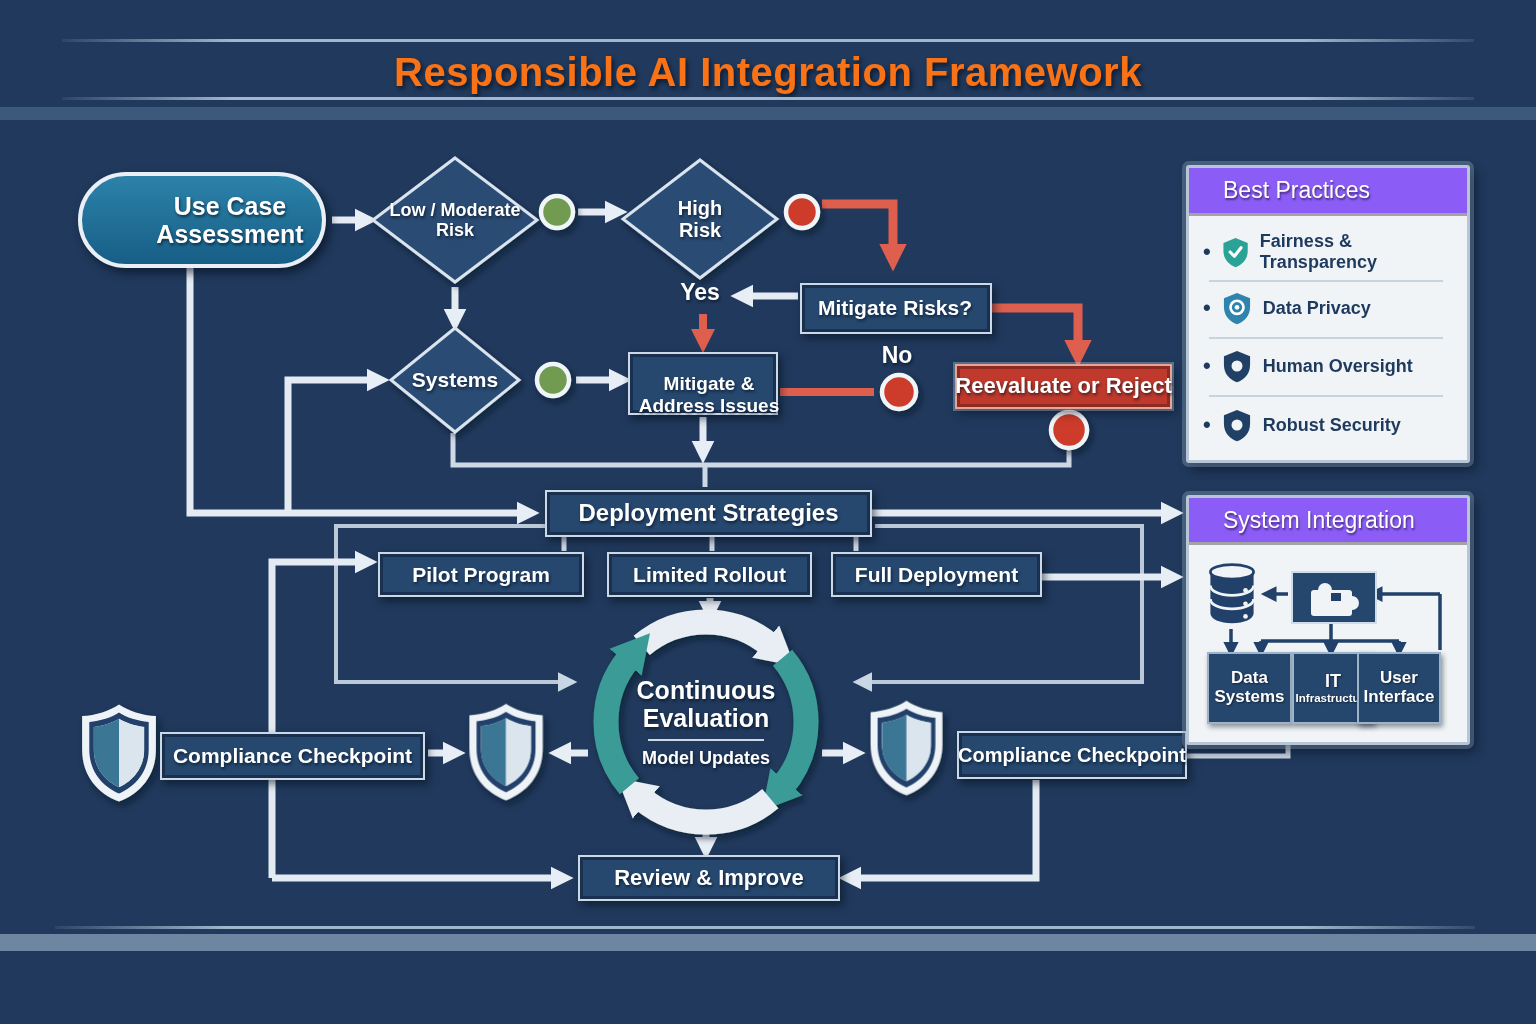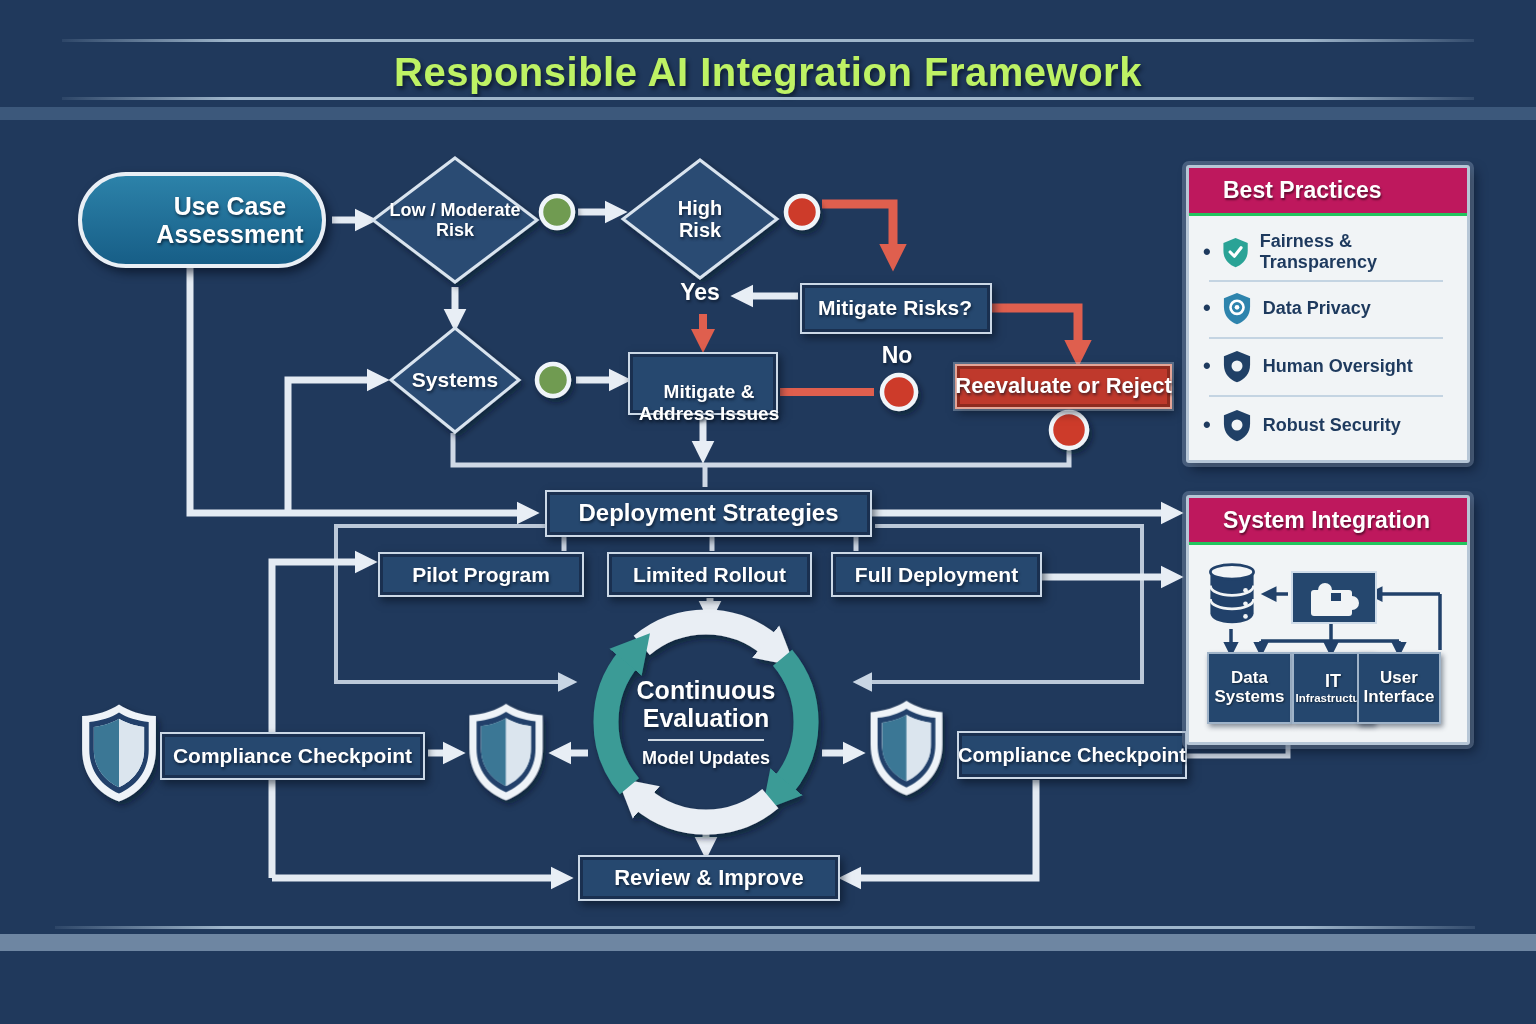--- a/index.html
+++ b/index.html
@@ -5,38 +5,38 @@
   html,body{margin:0;padding:0;background:#16294a;}
   #canvas{position:relative;width:1536px;height:1024px;overflow:hidden;
     background:#20395c;font-family:"Liberation Sans",sans-serif;}
   .abs{position:absolute;}
   .lbl{display:flex;align-items:center;justify-content:center;text-align:center;
     color:#ffffff;font-weight:700;line-height:1.12;
     text-shadow:1px 2px 3px rgba(5,15,30,.65);}
   
   .frameline{position:absolute;height:3px;background:linear-gradient(90deg,rgba(160,182,205,.1),#9fb6cb 12%,#9fb6cb 88%,rgba(160,182,205,.15));}
   .band{position:absolute;left:0;width:1536px;}
-  .title{position:absolute;left:0;right:0;top:50px;text-align:center;color:#bef264;
+  .title{position:absolute;left:0;right:0;top:50px;text-align:center;color:#f97316;
     font-size:40px;font-weight:700;letter-spacing:.5px;text-shadow:2px 3px 4px rgba(5,15,30,.7);}
   
   .fbox{position:absolute;background:#26486f;border:2px solid #cbd8e6;
     box-shadow:inset 0 0 0 3px #1a3050,3px 4px 8px rgba(4,12,26,.55);}
   .pill{position:absolute;background:linear-gradient(180deg,#2c82a9,#175e87);
     border:4px solid #e9eff5;border-radius:52px;box-shadow:4px 5px 10px rgba(4,12,26,.6);}
   .redbox{position:absolute;background:#bf392c;border:2px solid #e4a496;
     box-shadow:inset 0 0 0 3px #8e2a1f,0 0 0 2px rgba(230,240,250,.3),3px 4px 9px rgba(4,12,26,.55);}
   
   .cycletext{flex-direction:column;}
   .cycletext .divider{width:116px;height:2px;background:#cfd9e3;margin:7px 0;box-shadow:none;}
   
   .panel{position:absolute;background:#f1f4f6;border:3px solid #b6c6d6;border-radius:3px;
     box-shadow:0 0 0 4px rgba(150,170,195,.35),5px 6px 12px rgba(4,12,26,.6);}
-  .panel-header{position:absolute;left:0;top:0;right:0;background:#be185d;
-    border-bottom:3px solid #22c55e;display:flex;align-items:center;
-    color:#fff;font-weight:700;font-size:23px;padding-left:34px;box-sizing:border-box;
+  .panel-header{position:absolute;left:0;top:0;right:0;background:#8b5cf6;
+    border-bottom:3px solid #a3a3a3;display:flex;align-items:center;
+    color:#fff;font-weight:400;font-size:23px;padding-left:34px;box-sizing:border-box;
     text-shadow:1px 2px 2px rgba(0,0,0,.5);}
   .bp-row{position:absolute;left:14px;right:12px;display:flex;align-items:center;gap:10px;
     color:#1e3a5e;font-weight:700;font-size:18px;}
   .bp-row .bullet{font-size:22px;color:#1e3a5e;}
   .bp-div{position:absolute;left:20px;right:24px;height:2px;background:#c4d4e2;}
   .si-box{position:absolute;background:#25476e;border:2px solid #9fb3c8;
     box-shadow:2px 3px 5px rgba(10,25,45,.45);display:flex;flex-direction:column;
     align-items:center;justify-content:center;color:#fff;font-weight:700;line-height:1.1;
     text-shadow:1px 1px 2px rgba(0,0,0,.5);}
   .si-box .l1{font-size:17px;}
@@ -186,21 +186,21 @@
   <div class="abs lbl" style="left:665px;top:186px;width:70px;height:66px;font-size:20px;">High Risk</div>
   <div class="abs lbl" style="left:395px;top:355px;width:120px;height:50px;font-size:21px;">Systems</div>
 
   <div class="fbox" style="left:800px;top:283px;width:188px;height:47px;"></div>
   <div class="abs lbl" style="left:800px;top:283px;width:190px;height:49px;font-size:21px;">Mitigate Risks?</div>
 
   <div class="abs lbl" style="left:668px;top:276px;width:64px;height:34px;font-size:23px;">Yes</div>
   <div class="abs lbl" style="left:866px;top:340px;width:62px;height:32px;font-size:23px;">No</div>
 
   <div class="fbox" style="left:628px;top:352px;width:146px;height:59px;"></div>
-  <div class="abs lbl" style="left:628px;top:356px;width:150px;height:61px;font-size:19px;padding:16px 6px;">Mitigate &amp; Address Issues</div>
+  <div class="abs lbl" style="left:628px;top:348px;width:150px;height:61px;font-size:19px;padding:16px 6px;">Mitigate &amp; Address Issues</div>
 
   <div class="redbox" style="left:955px;top:364px;width:213px;height:41px;"></div>
   <div class="abs lbl" style="left:955px;top:364px;width:217px;height:45px;font-size:22px;">Reevaluate or Reject</div>
 
   <div class="fbox" style="left:545px;top:490px;width:323px;height:43px;"></div>
   <div class="abs lbl" style="left:545px;top:490px;width:327px;height:47px;font-size:24px;">Deployment Strategies</div>
 
   <div class="fbox" style="left:378px;top:552px;width:202px;height:41px;"></div>
   <div class="abs lbl" style="left:378px;top:552px;width:206px;height:45px;font-size:21px;">Pilot Program</div>
   <div class="fbox" style="left:607px;top:552px;width:201px;height:41px;"></div>

